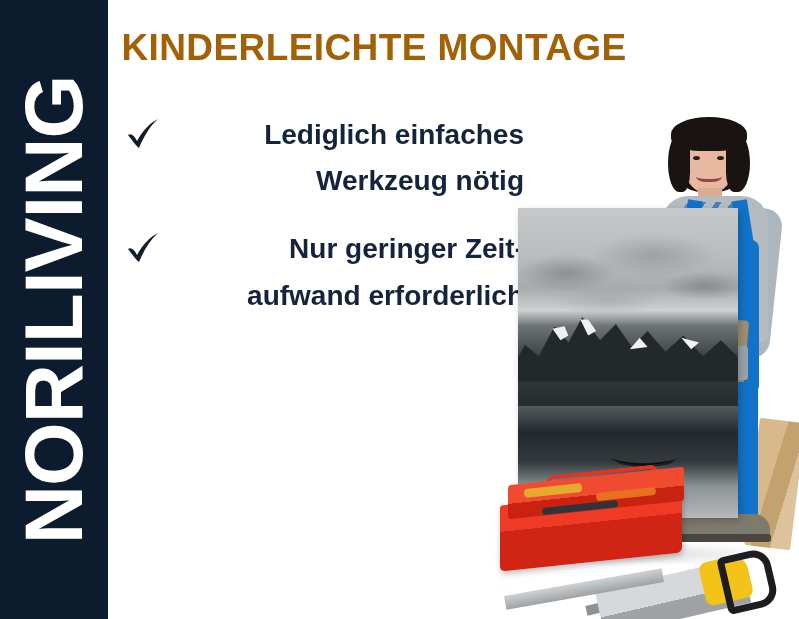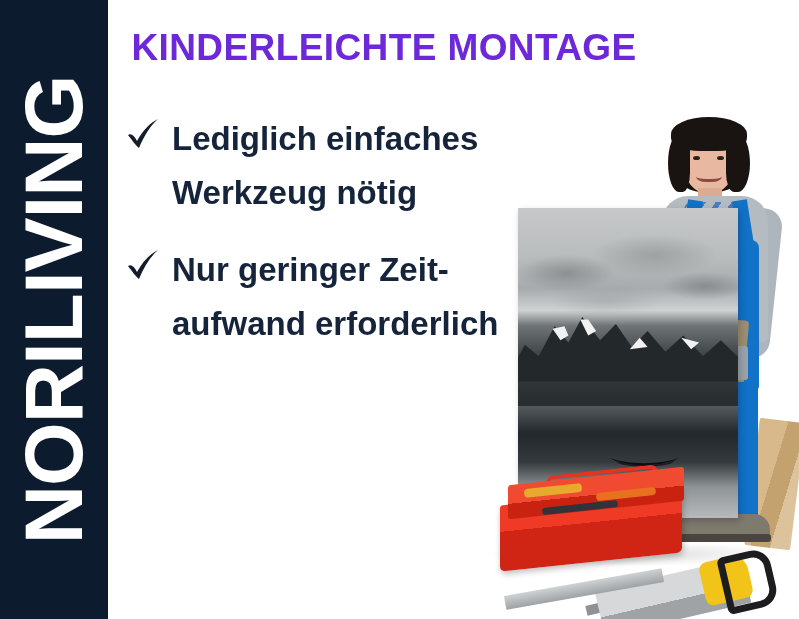--- a/index.html
+++ b/index.html
@@ -39,25 +39,25 @@
     font-family: "Liberation Sans", sans-serif;
     font-weight: bold;
     font-size: 82px;
     letter-spacing: -1px;
     line-height: 1;
   }
 
   
   .headline {
     position: absolute;
-    left: 104px;
+    left: 94px;
     top: 28px;
     width: 560px;
     text-align: center;
-    color: #6d28d9;
+    color: #a16207;
     font-family: "Liberation Sans", sans-serif;
     font-weight: bold;
     font-size: 37px;
     letter-spacing: 0.4px;
     line-height: 1.1;
   }
 
   
   .bullets {
     position: absolute;
@@ -77,24 +77,25 @@
     width: 40px;
     height: 40px;
     margin-top: 2px;
   }
   .check-icon svg { display: block; }
   .bullet-text {
     flex: 1 1 auto;
     color: #15243a;
     font-family: "Liberation Sans", sans-serif;
     font-weight: bold;
-    font-size: 33px;
+    font-size: 28px;
     line-height: 1.65;
     padding-left: 8px;
     white-space: pre-line;
+    text-align: right;
   }
 
   
   .photo {
     position: absolute;
     left: 470px;
     top: 90px;
     width: 329px;
     height: 529px;
   }

